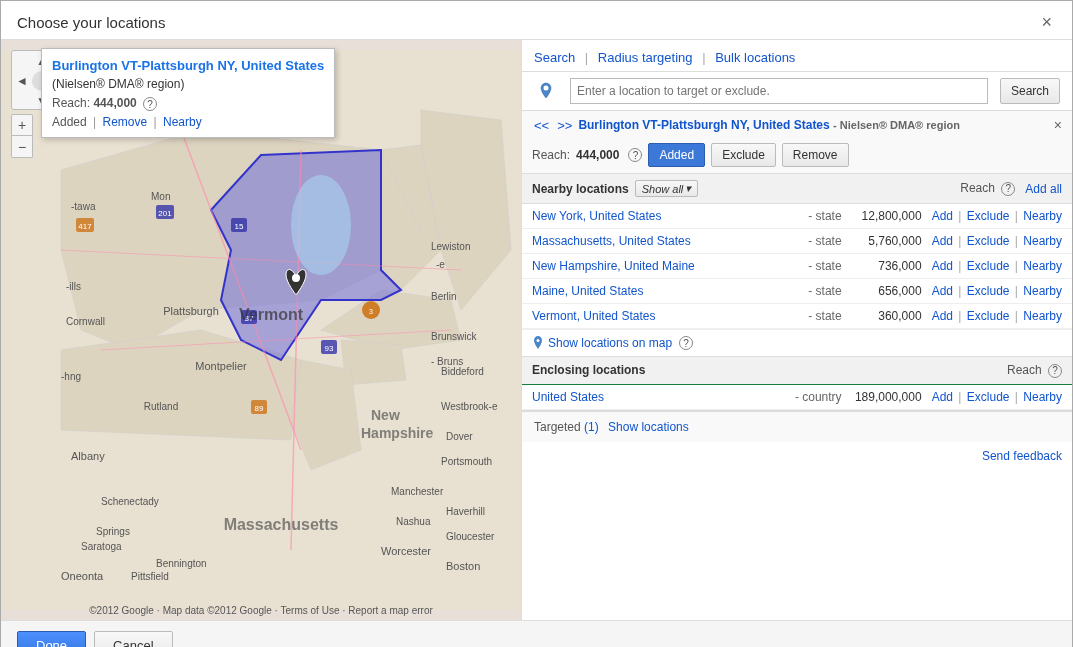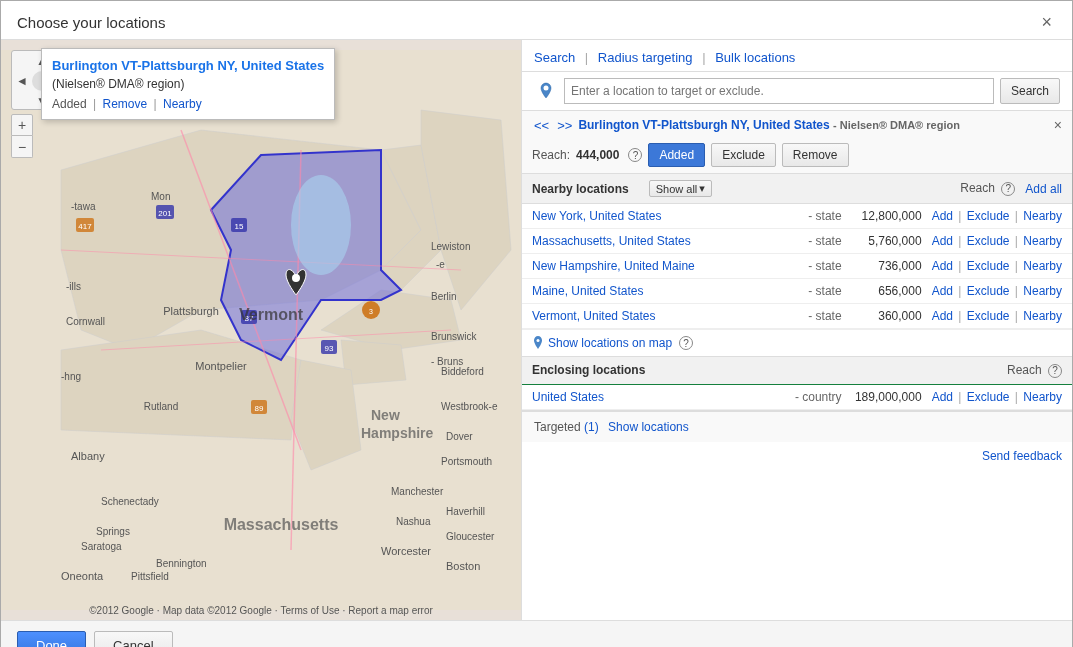--- a/index.html
+++ b/index.html
@@ -189,21 +189,21 @@
       color: #1155cc;
       text-decoration: none;
     }
     
     .tab-sep { color: #aaa; margin: 0 6px; }
     
     .search-row {
       display: flex;
       align-items: center;
       padding: 6px 12px;
-      gap: 6px;
+      gap: 12px;
     }
     
     .search-icon-wrap {
       width: 24px;
       height: 24px;
       flex-shrink: 0;
       display: flex;
       align-items: center;
       justify-content: center;
     }
@@ -324,31 +324,32 @@
       padding: 6px 10px;
       background: #f1f1f1;
       border-bottom: 1px solid #ddd;
       font-size: 12px;
       justify-content: space-between;
     }
     
     .nearby-title { font-weight: bold; color: #333; }
     
     .show-all-btn {
-      margin-left: 20px;
+      margin-left: 6px;
       background: linear-gradient(#f8f8f8, #e8e8e8);
       border: 1px solid #bbb;
       border-radius: 2px;
       font-size: 11px;
       padding: 1px 6px;
       cursor: pointer;
       color: #333;
       display: flex;
       align-items: center;
       gap: 2px;
+      font-style: italic;
     }
     
     .reach-col { margin-left: auto; font-size: 12px; color: #555; }
     
     .add-all-link {
       margin-left: 10px;
       color: #1155cc;
       font-size: 12px;
       text-decoration: none;
       cursor: pointer;
@@ -602,20 +603,25 @@
           <text x="440" y="325" font-size="10" fill="#555">Biddeford</text>
 
           <ellipse cx="320" cy="175" rx="30" ry="50" fill="#a8d4f0" opacity="0.6"></ellipse>
         </svg>
 
         <div class="map-tooltip">
           <div class="map-tooltip-title">
             <span>Burlington VT-Plattsburgh NY, United States</span><br>
             <span style="font-size:12px; font-weight:normal; color:#333;">(Nielsen® DMA® region)</span>
           </div>
+          <div class="map-tooltip-reach">
+            <span>Reach:</span>
+            <span class="reach-num">444,000</span>
+            <span class="question-mark">?</span>
+          </div>
           <div class="map-tooltip-actions">
             <span style="color:#555;">Added</span>
             <span class="sep">|</span>
             <a href="#">Remove</a>
             <span class="sep">|</span>
             <a href="#">Nearby</a>
           </div>
         </div>
 
         <div class="map-controls">

